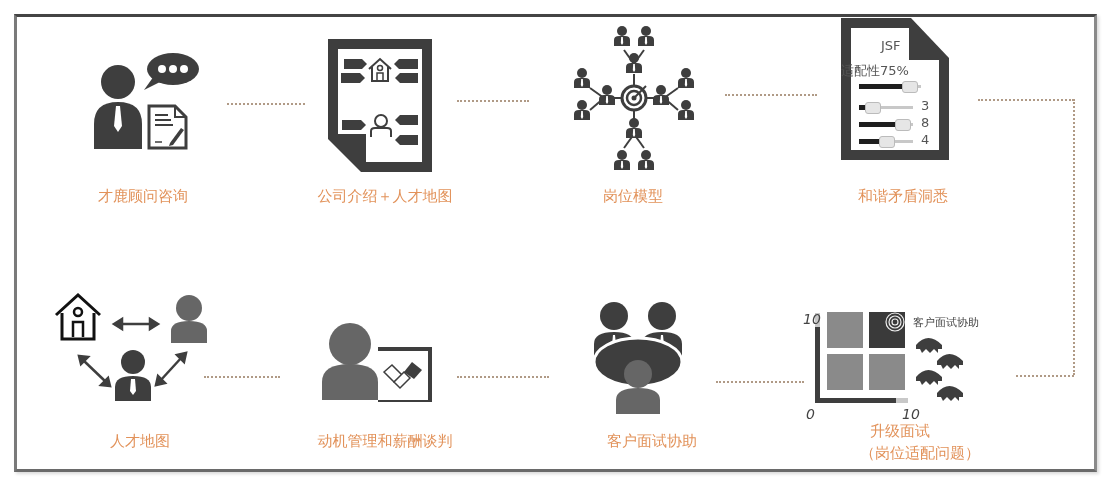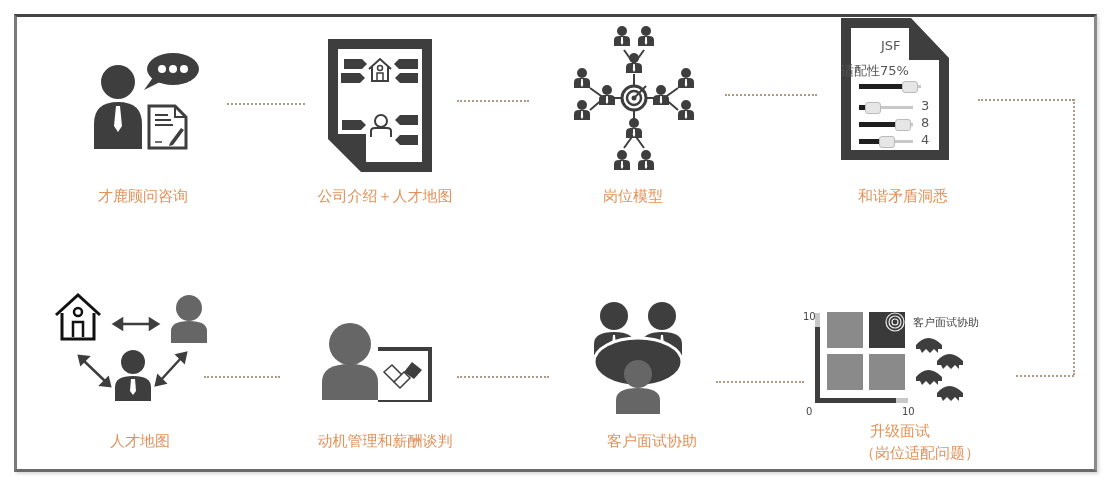--- a/index.html
+++ b/index.html
@@ -20,21 +20,21 @@
     position:absolute; color:#e2925a; font-weight:normal; font-size:15px;
     white-space:nowrap; text-align:center; letter-spacing:0px; line-height:22px;
   }
   .dots-h {
     position:absolute; height:0; border-top:2px dotted #b09a86;
   }
   .dots-v {
     position:absolute; width:0; border-left:2px dotted #b09a86;
   }
   .icon svg { display:block; }
-  .small-txt { position:absolute; font-size:10px; color:#444; }
+  .small-txt { position:absolute; font-size:14px; color:#444;font-style:italic; }
   .doc-txt { position:absolute; color:#555; white-space:nowrap; }
 </style>
 </head>
 <body>
 
 <div class="frame"></div>
 
 <div class="abs icon" style="left:92px;top:46px;">
   <svg width="110" height="105" viewBox="0 0 110 105">
 

